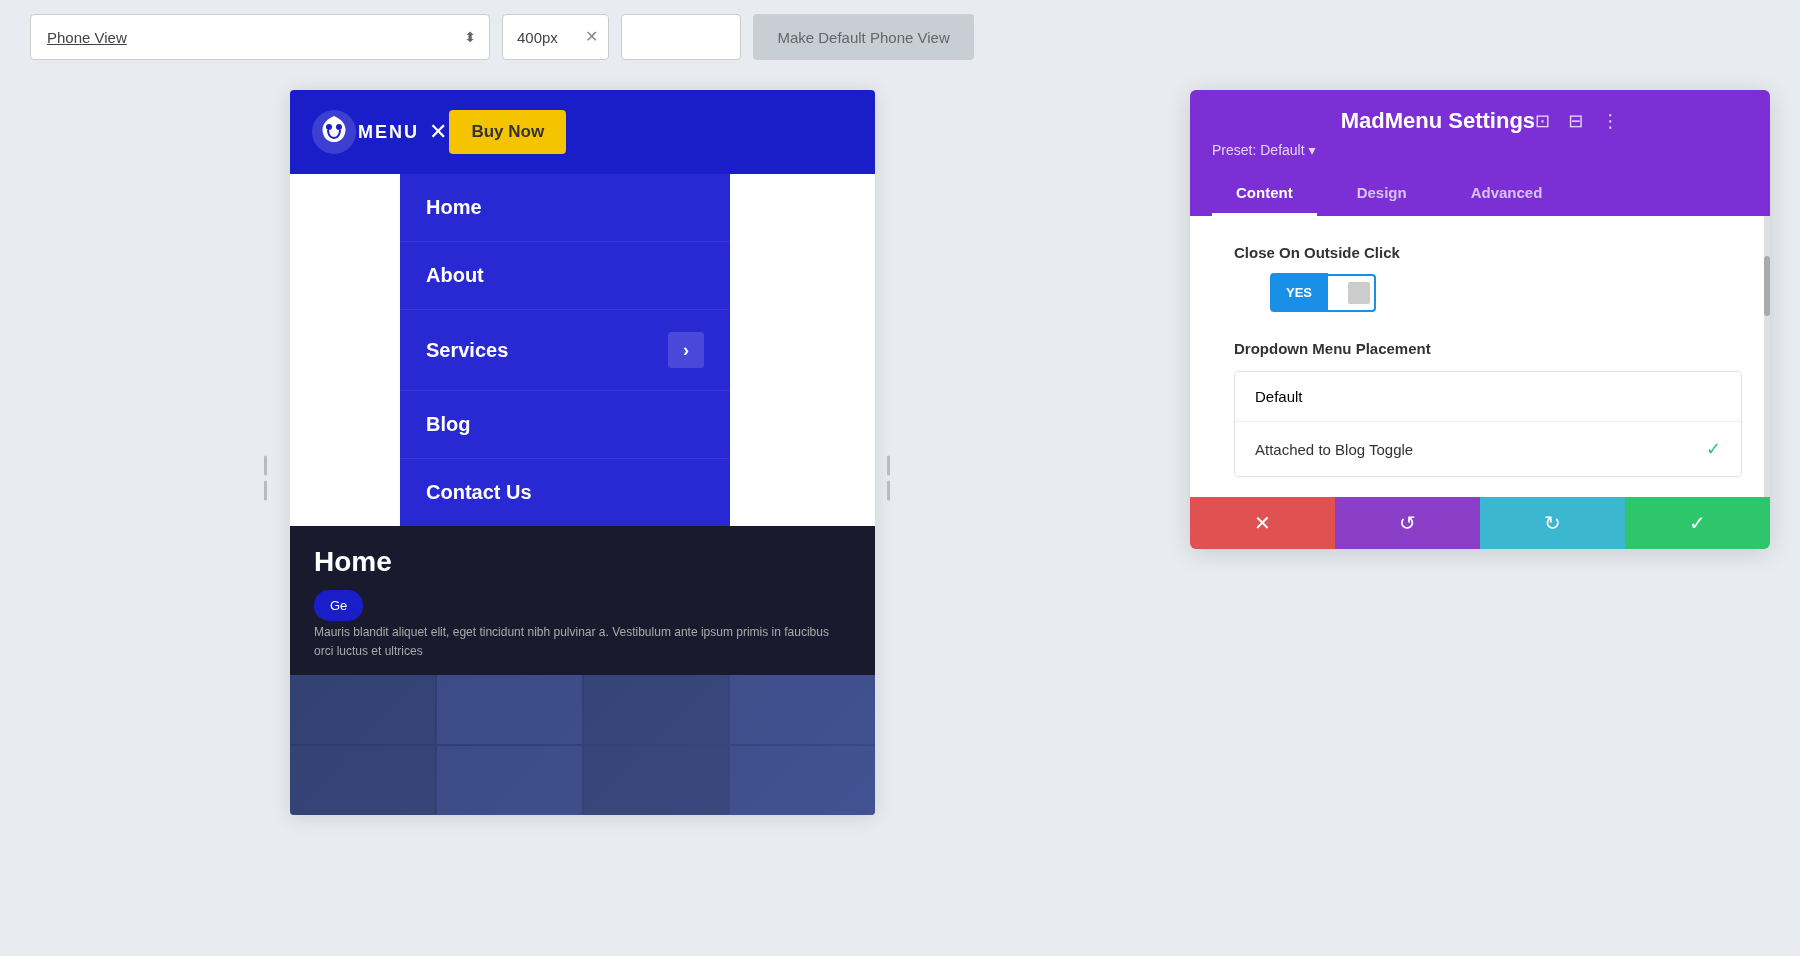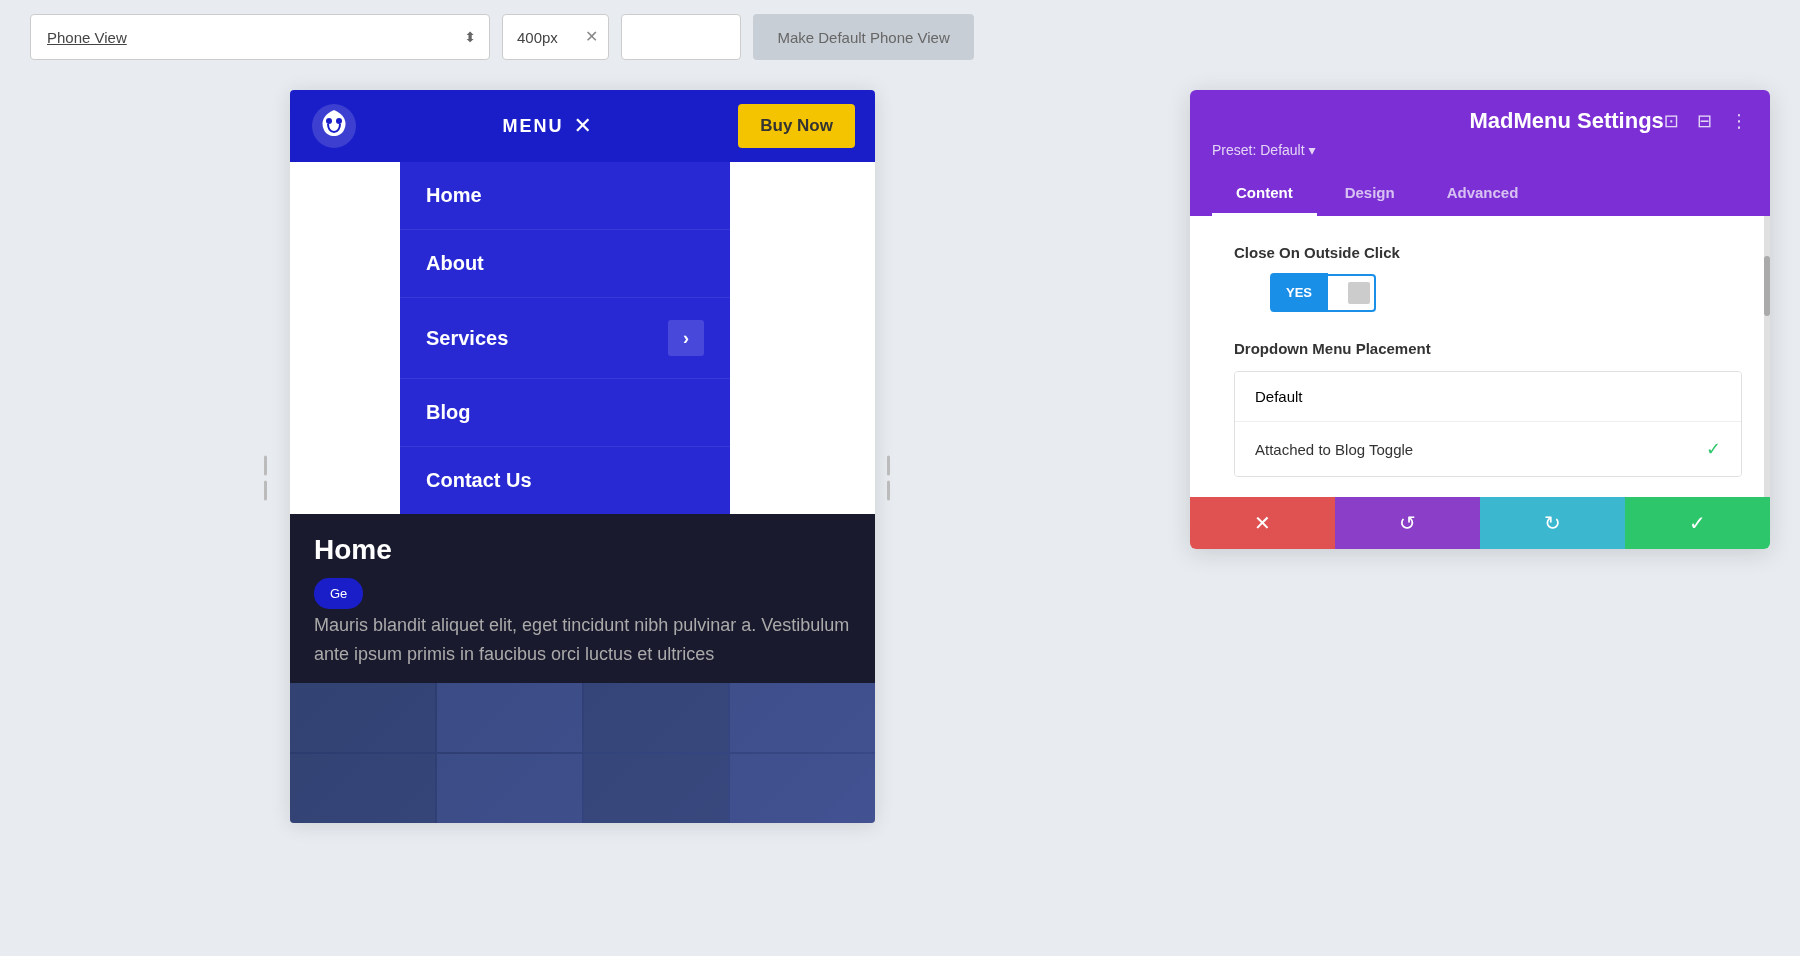--- a/index.html
+++ b/index.html
@@ -107,23 +107,22 @@
       border-radius: 4px;
       overflow: hidden;
       box-shadow: 0 2px 20px rgba(0,0,0,0.12);
     }
 
     
     .phone-navbar {
       background: #1a1ec8;
       display: flex;
       align-items: center;
-      justify-content: space-between;
       padding: 0 20px;
-      height: 72px;
+      height: 84px;
     }
     .logo-mark {
       width: 48px;
       height: 48px;
     }
     .menu-toggle {
       display: flex;
       align-items: center;
       gap: 10px;
       color: #fff;
@@ -194,21 +193,21 @@
       font-size: 13px;
       padding: 8px 16px;
       border: none;
       border-radius: 15px;
       cursor: pointer;
       margin-bottom: 2px;
       display: inline-block;
     }
     .phone-content-text {
       color: #aaa;
-      font-size: 18px;
+      font-size: 12px;
       line-height: 1.6;
     }
 
     
     .settings-panel {
       position: absolute;
       top: 90px;
       right: 30px;
       width: 580px;
       background: #fff;
@@ -217,21 +216,21 @@
       box-shadow: 0 4px 24px rgba(0,0,0,0.14);
     }
 
     .settings-header {
       background: #7b2fd4;
       padding: 18px 22px 0;
     }
     .settings-header-top {
       display: flex;
       align-items: center;
-      justify-content: flex-end;
+      justify-content: center;
       margin-bottom: 8px;
     }
     .settings-title {
       color: #fff;
       font-size: 22px;
       font-weight: 700;
     }
     .settings-header-icons {
       display: flex;
       align-items: center;
@@ -243,21 +242,21 @@
       cursor: pointer;
     }
     .settings-preset {
       color: rgba(255,255,255,0.8);
       font-size: 14px;
       margin-bottom: 14px;
       cursor: pointer;
     }
     .settings-tabs {
       display: flex;
-      gap: 4px;
+      gap: 16px;
     }
     .settings-tab {
       color: #fff;
       font-size: 15px;
       font-weight: 600;
       padding: 12px 24px;
       cursor: pointer;
       border-bottom: 3px solid transparent;
       opacity: 0.7;
     }

